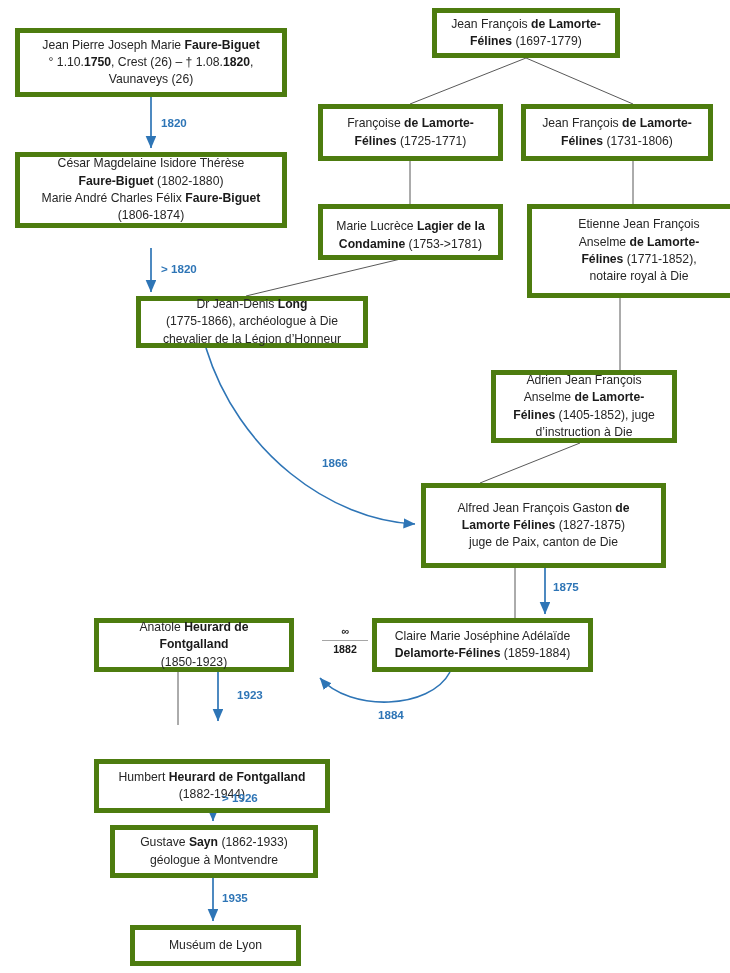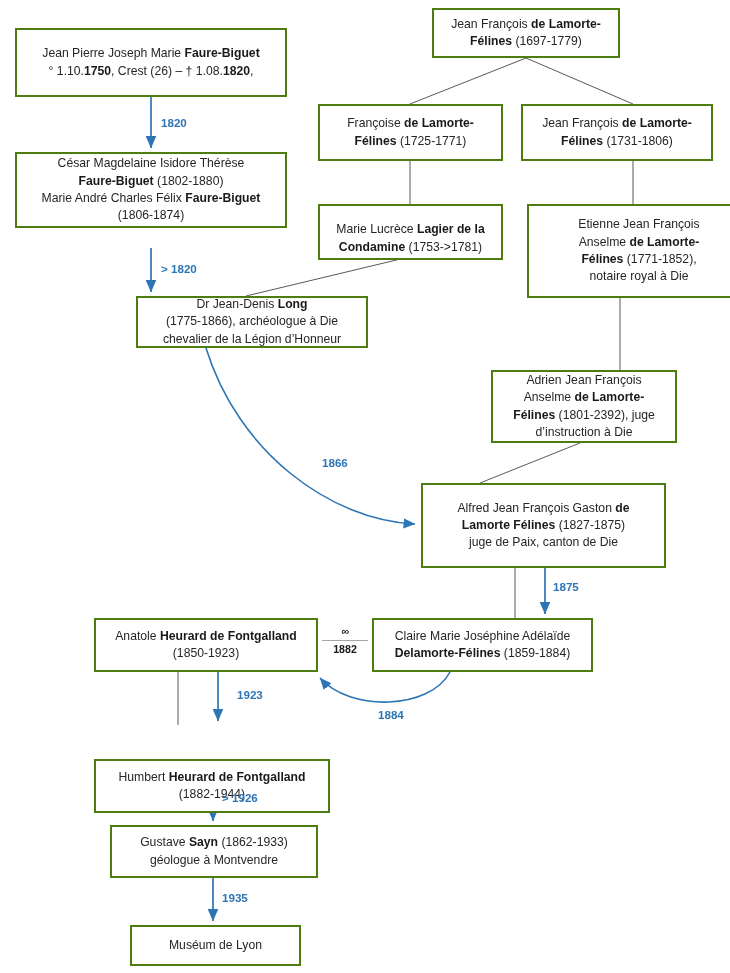--- a/index.html
+++ b/index.html
@@ -17,21 +17,21 @@
   }
   svg.edges{
     position:absolute;
     left:0; top:0;
     width:730px; height:973px;
     pointer-events:none;
   }
   .node{
     position:absolute;
     box-sizing:border-box;
-    border:2px solid #4d7c0f;
+    border:5px solid #4d7c0f;
     background:#ffffff;
     display:flex;
     align-items:center;
     justify-content:center;
     text-align:center;
     font-size:12.2px;
     line-height:1.42;
     color:#262626;
     padding:2px 6px;
     z-index:2;
@@ -119,20 +119,21 @@
 
     <path d="M 213,779 L 213,821" stroke="#2e75b6" stroke-width="1.7" fill="none" marker-end="url(#arrowBlue)"></path>
 
     <path d="M 213,878 L 213,921" stroke="#2e75b6" stroke-width="1.7" fill="none" marker-end="url(#arrowBlue)"></path>
   </svg>
 
   <div class="node" style="left:15px; top:28px; width:272px; height:69px;">
     <div>
       <span class="t"><span>Jean Pierre Joseph Marie </span><b>Faure-Biguet</b></span>
       <span class="t"><span>° 1.10.</span><b>1750</b><span>, Crest (26) – † 1.08.</span><b>1820</b><span>,</span></span>
+      <span class="t">Vaunaveys (26)</span>
     </div>
   </div>
 
   <div class="node" style="left:15px; top:152px; width:272px; height:76px;">
     <div>
       <span class="t">César Magdelaine Isidore Thérèse</span>
       <span class="t"><b>Faure-Biguet</b><span> (1802-1880)</span></span>
       <span class="t"><span>Marie André Charles Félix </span><b>Faure-Biguet</b></span>
       <span class="t">(1806-1874)</span>
     </div>
@@ -180,34 +181,34 @@
       <span class="t"><span>Dr Jean-Denis </span><b>Long</b></span>
       <span class="t">(1775-1866), archéologue à Die</span>
       <span class="t">chevalier de la Légion d’Honneur</span>
     </div>
   </div>
 
   <div class="node" style="left:491px; top:370px; width:186px; height:73px;">
     <div>
       <span class="t">Adrien Jean François</span>
       <span class="t"><span>Anselme </span><b>de Lamorte-</b></span>
-      <span class="t"><b>Félines</b><span> (1801-2392), juge</span></span>
+      <span class="t"><b>Félines</b><span> (1405-1852), juge</span></span>
       <span class="t">d’instruction à Die</span>
     </div>
   </div>
 
   <div class="node" style="left:421px; top:483px; width:245px; height:85px;">
     <div>
       <span class="t"><span>Alfred Jean François Gaston </span><b>de</b></span>
       <span class="t"><b>Lamorte Félines</b><span> (1827-1875)</span></span>
       <span class="t">juge de Paix, canton de Die</span>
     </div>
   </div>
 
-  <div class="node" style="left:94px; top:618px; width:224px; height:54px;">
+  <div class="node" style="left:94px; top:618px; width:200px; height:54px;">
     <div>
       <span class="t"><span>Anatole </span><b>Heurard de Fontgalland</b></span>
       <span class="t">(1850-1923)</span>
     </div>
   </div>
 
   <div class="node" style="left:372px; top:618px; width:221px; height:54px;">
     <div>
       <span class="t">Claire Marie Joséphine Adélaïde</span>
       <span class="t"><b>Delamorte-Félines</b><span> (1859-1884)</span></span>

